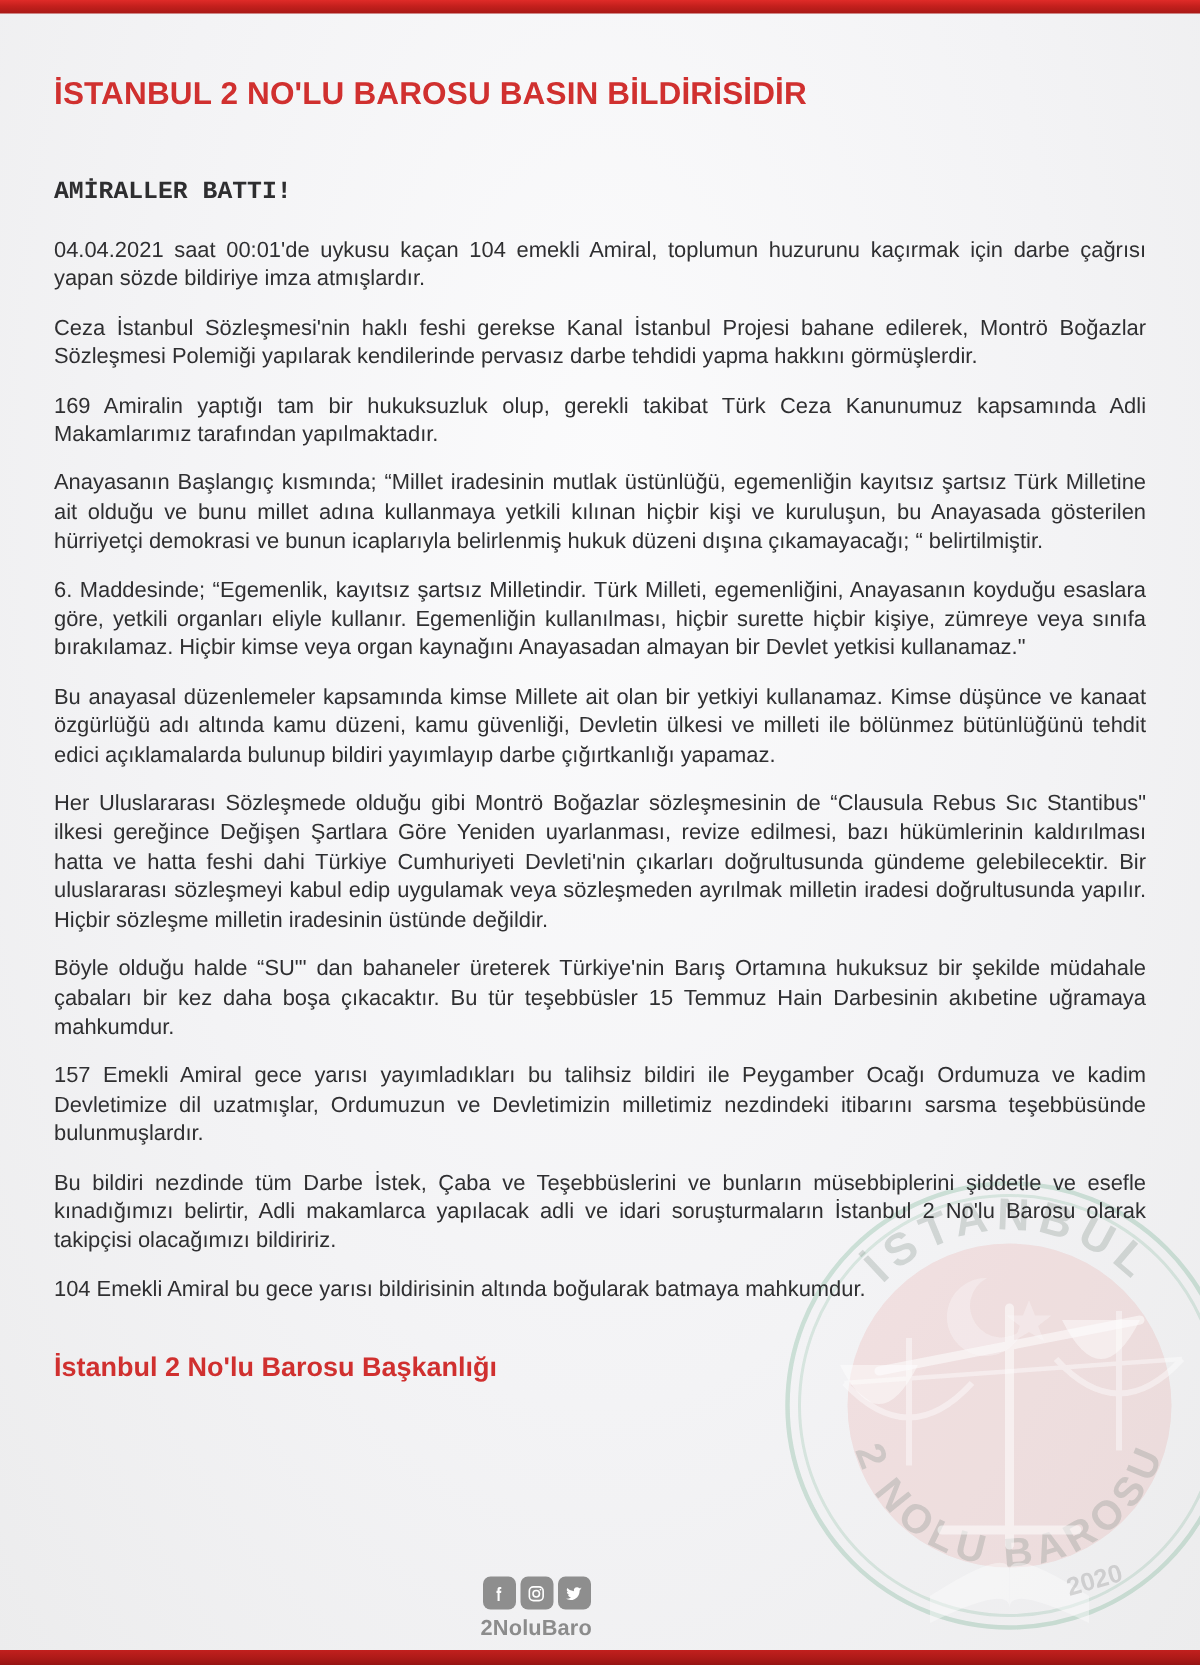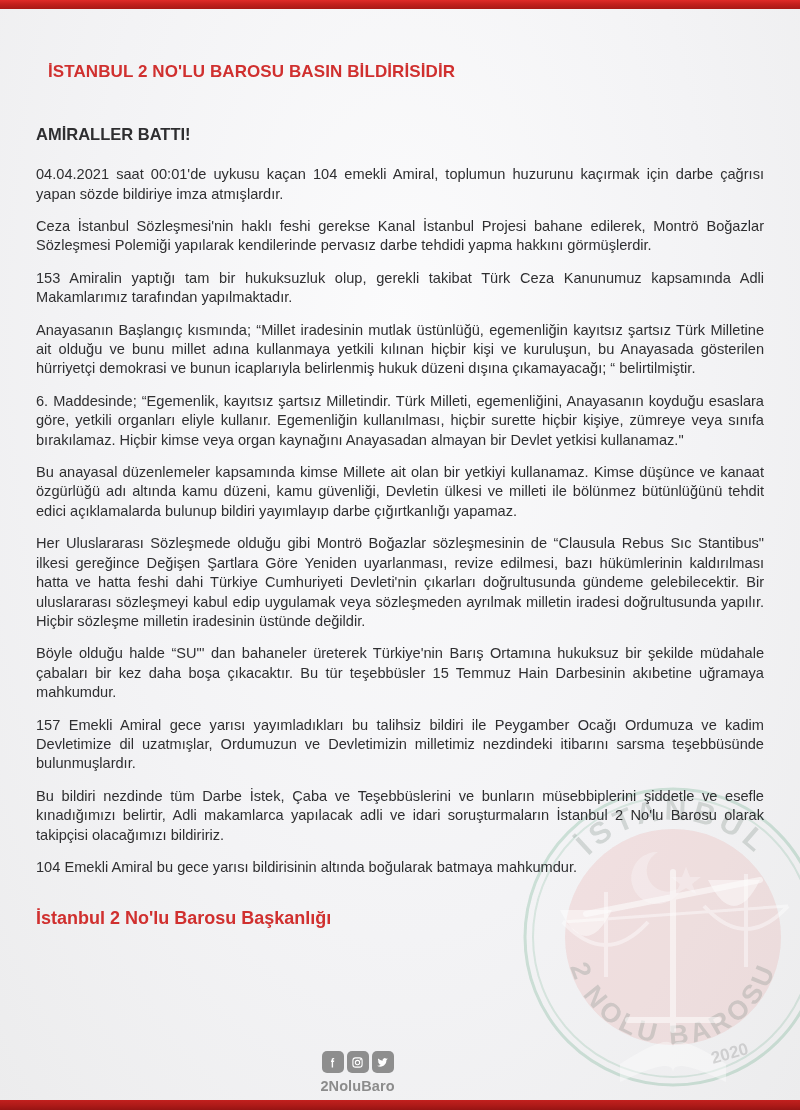--- a/index.html
+++ b/index.html
@@ -57,36 +57,37 @@
   .watermark svg { display: block; width: 100%; height: 100%; }
 
   
   .content {
     position: relative;
     z-index: 3;
     padding: 50px 36px 0 36px;
   }
 
   h1.doc-title {
-    margin: 12px;
-    padding: 0;
-    font-size: 17px;
+    margin: 0;
+    padding: 0;
+    font-size: 21px;
     font-weight: bold;
     letter-spacing: 0.1px;
     color: #d0302f;
     line-height: 1.2;
   }
 
   h2.doc-subtitle {
     margin: 43px 0 0 0;
     padding: 0;
     font-size: 16.5px;
     font-weight: bold;
     color: #2e2e30;
     line-height: 1.2;
+    font-family: Liberation Mono, monospace;
   }
 
   p.para {
     margin: 13px 0 0 0;
     padding: 0;
     font-size: 14.6px;
     line-height: 1.33;
     color: #2f2f31;
     text-align: justify;
     text-justify: inter-word;
@@ -201,21 +202,21 @@
   </div>
 
   <div class="content">
 
     <h1 class="doc-title">İSTANBUL 2 NO'LU BAROSU BASIN BİLDİRİSİDİR</h1>
 
     <h2 class="doc-subtitle">AMİRALLER BATTI!</h2>
 
     <p class="para">04.04.2021 saat 00:01'de uykusu kaçan 104 emekli Amiral, toplumun huzurunu kaçırmak için darbe çağrısı yapan sözde bildiriye imza atmışlardır.</p>
     <p class="para">Ceza İstanbul Sözleşmesi'nin haklı feshi gerekse Kanal İstanbul Projesi bahane edilerek, Montrö Boğazlar Sözleşmesi Polemiği yapılarak kendilerinde pervasız darbe tehdidi yapma hakkını görmüşlerdir.</p>
-    <p class="para">153 Amiralin yaptığı tam bir hukuksuzluk olup, gerekli takibat Türk Ceza Kanunumuz kapsamında Adli Makamlarımız tarafından yapılmaktadır.</p>
+    <p class="para">169 Amiralin yaptığı tam bir hukuksuzluk olup, gerekli takibat Türk Ceza Kanunumuz kapsamında Adli Makamlarımız tarafından yapılmaktadır.</p>
     <p class="para">Anayasanın Başlangıç kısmında; “Millet iradesinin mutlak üstünlüğü, egemenliğin kayıtsız şartsız Türk Milletine ait olduğu ve bunu millet adına kullanmaya yetkili kılınan hiçbir kişi ve kuruluşun, bu Anayasada gösterilen hürriyetçi demokrasi ve bunun icaplarıyla belirlenmiş hukuk düzeni dışına çıkamayacağı; “ belirtilmiştir.</p>
     <p class="para">6. Maddesinde; “Egemenlik, kayıtsız şartsız Milletindir. Türk Milleti, egemenliğini, Anayasanın koyduğu esaslara göre, yetkili organları eliyle kullanır. Egemenliğin kullanılması, hiçbir surette hiçbir kişiye, zümreye veya sınıfa bırakılamaz. Hiçbir kimse veya organ kaynağını Anayasadan almayan bir Devlet yetkisi kullanamaz."</p>
     <p class="para">Bu anayasal düzenlemeler kapsamında kimse Millete ait olan bir yetkiyi kullanamaz. Kimse düşünce ve kanaat özgürlüğü adı altında kamu düzeni, kamu güvenliği, Devletin ülkesi ve milleti ile bölünmez bütünlüğünü tehdit edici açıklamalarda bulunup bildiri yayımlayıp darbe çığırtkanlığı yapamaz.</p>
     <p class="para">Her Uluslararası Sözleşmede olduğu gibi Montrö Boğazlar sözleşmesinin de “Clausula Rebus Sıc Stantibus" ilkesi gereğince Değişen Şartlara Göre Yeniden uyarlanması, revize edilmesi, bazı hükümlerinin kaldırılması hatta ve hatta feshi dahi Türkiye Cumhuriyeti Devleti'nin çıkarları doğrultusunda gündeme gelebilecektir. Bir uluslararası sözleşmeyi kabul edip uygulamak veya sözleşmeden ayrılmak milletin iradesi doğrultusunda yapılır. Hiçbir sözleşme milletin iradesinin üstünde değildir.</p>
     <p class="para">Böyle olduğu halde “SU"' dan bahaneler üreterek Türkiye'nin Barış Ortamına hukuksuz bir şekilde müdahale çabaları bir kez daha boşa çıkacaktır. Bu tür teşebbüsler 15 Temmuz Hain Darbesinin akıbetine uğramaya mahkumdur.</p>
     <p class="para">157 Emekli Amiral gece yarısı yayımladıkları bu talihsiz bildiri ile Peygamber Ocağı Ordumuza ve kadim Devletimize dil uzatmışlar, Ordumuzun ve Devletimizin milletimiz nezdindeki itibarını sarsma teşebbüsünde bulunmuşlardır.</p>
     <p class="para">Bu bildiri nezdinde tüm Darbe İstek, Çaba ve Teşebbüslerini ve bunların müsebbiplerini şiddetle ve esefle kınadığımızı belirtir, Adli makamlarca yapılacak adli ve idari soruşturmaların İstanbul 2 No'lu Barosu olarak takipçisi olacağımızı bildiririz.</p>
     <p class="para">104 Emekli Amiral bu gece yarısı bildirisinin altında boğularak batmaya mahkumdur.</p>
 
 

